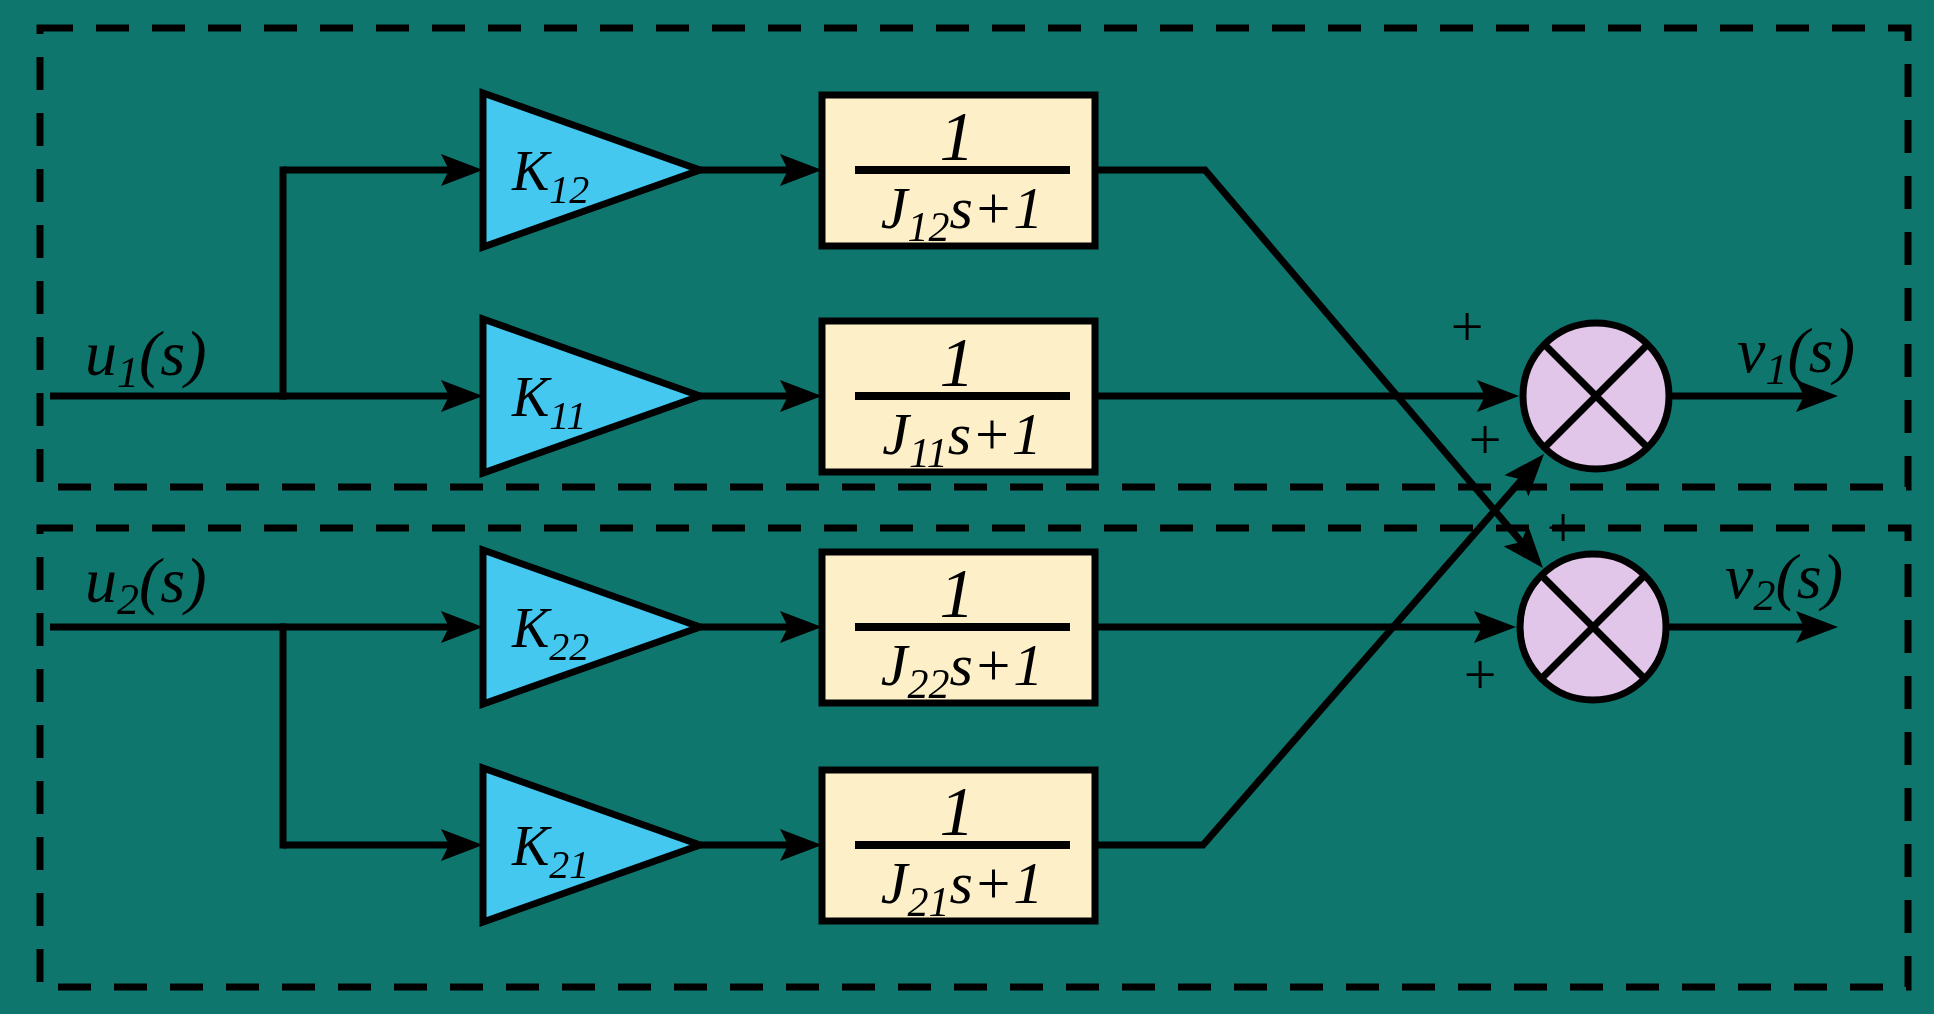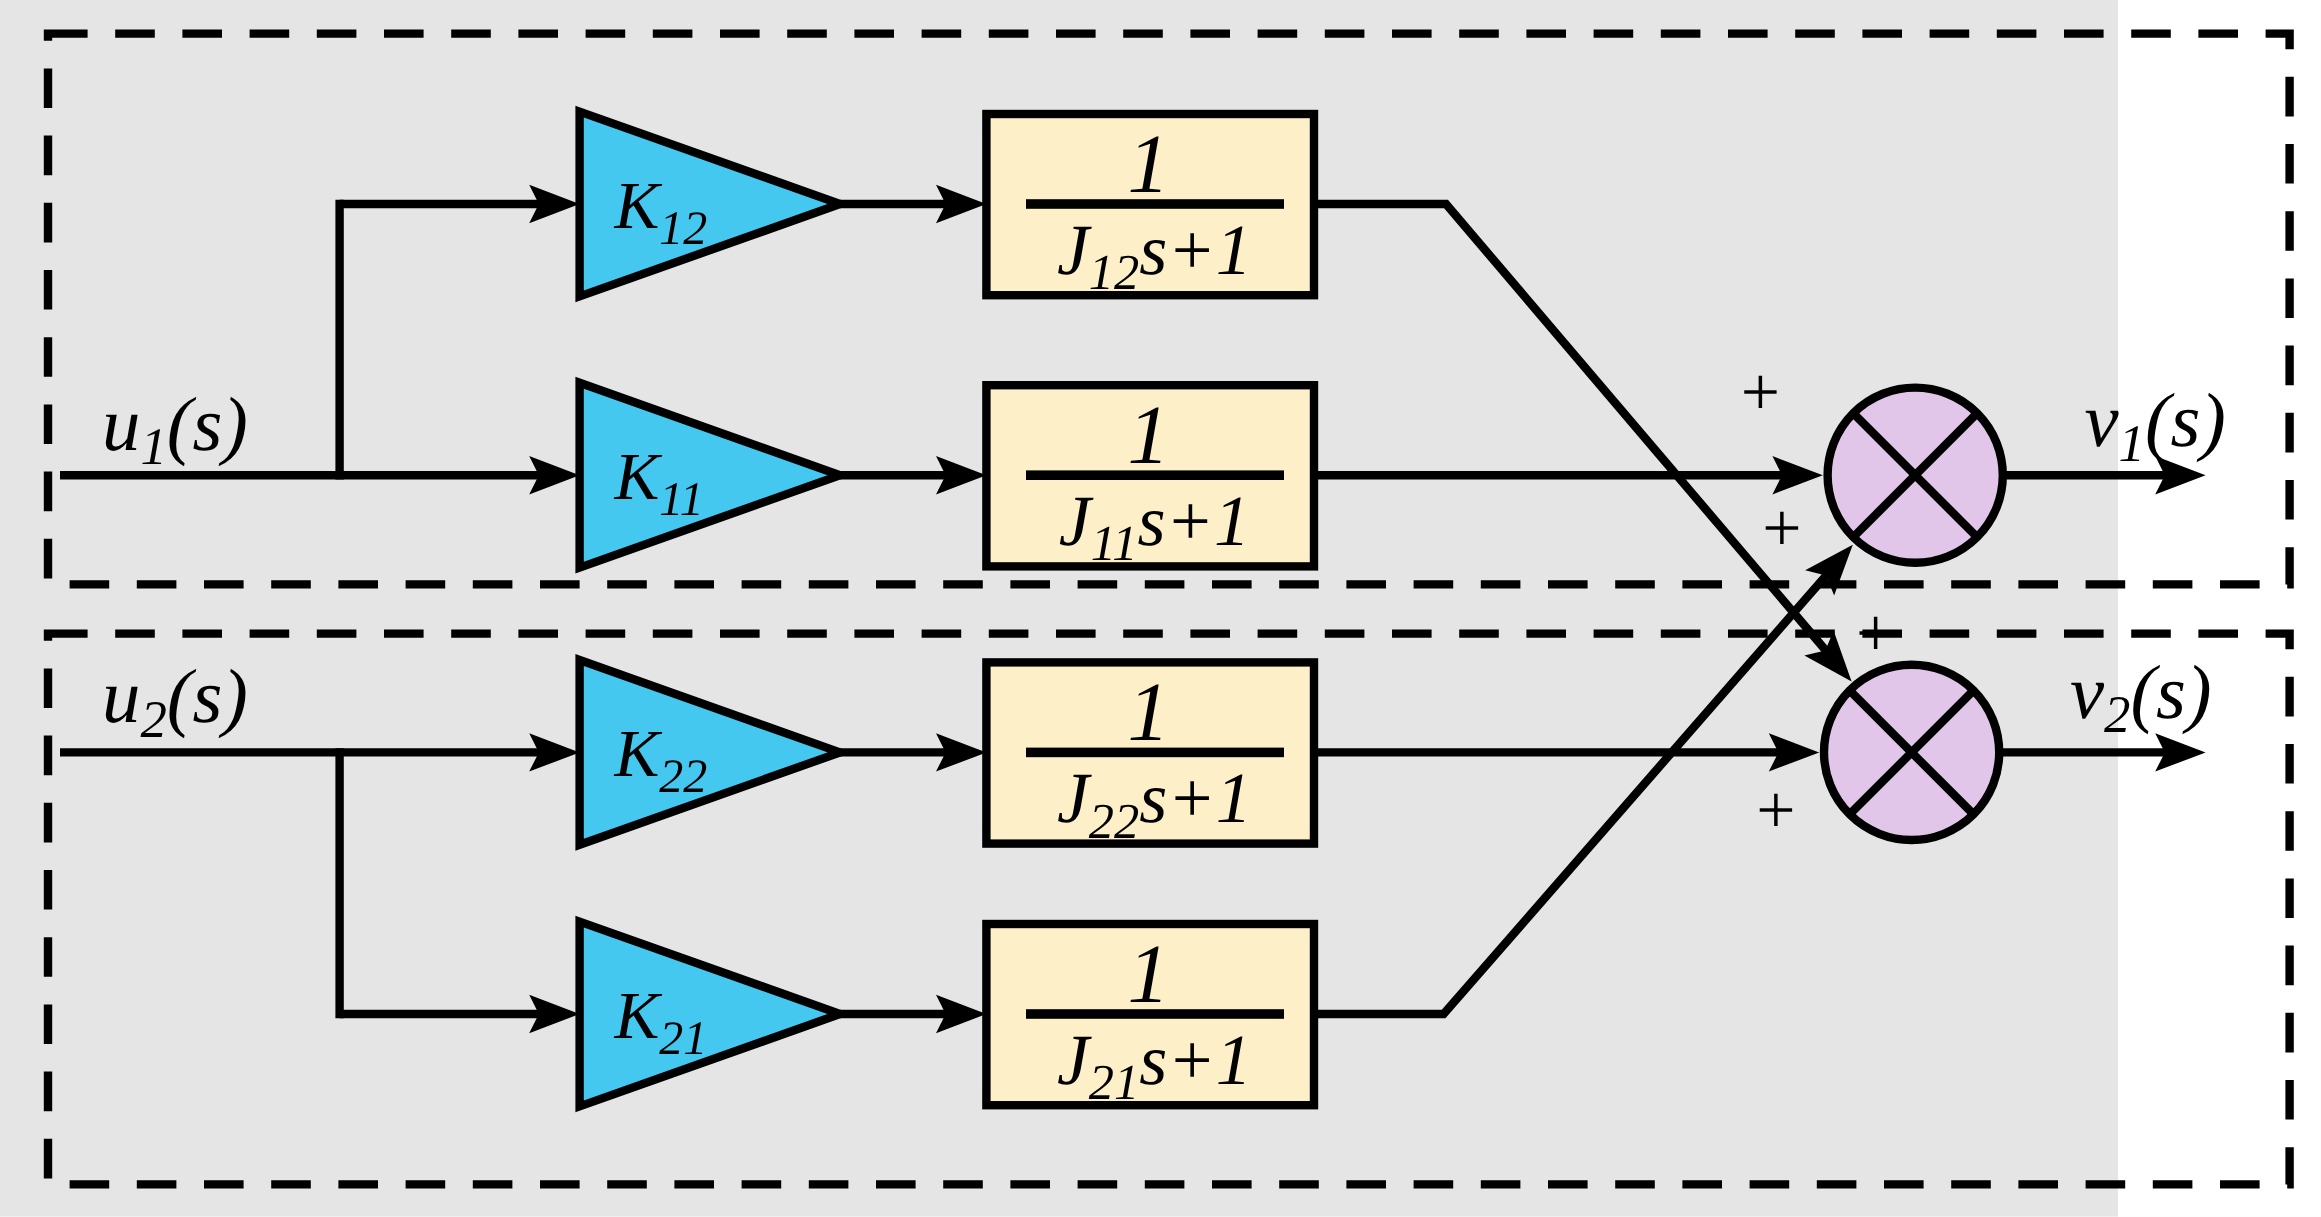--- a/index.html
+++ b/index.html
@@ -1,16 +1,16 @@
 <!DOCTYPE html>
 <html><head>
 <meta charset="utf-8">
 <style>
   html, body { margin: 0; padding: 0; background: #ffffff; }
-  .stage { width: 1765px; height: 1014px; position: relative; background: #e5e5e5; }
+  .stage { width: 1934px; height: 1014px; position: relative; background: #0f766e; }
   svg { display: block; }
   text { font-family: "Liberation Serif", serif; fill: #000000; }
   .math { font-style: italic; }
   .plus { font-style: normal; font-size: 58px; text-anchor: middle; }
   .lbl { font-size: 64px; }
   .lbl .sub { font-size: 44px; }
   .gain-lbl { font-size: 56px; }
   .gain-lbl .sub { font-size: 40px; }
   .num { font-size: 70px; text-anchor: middle; }
   .den { font-size: 60px; text-anchor: middle; }

